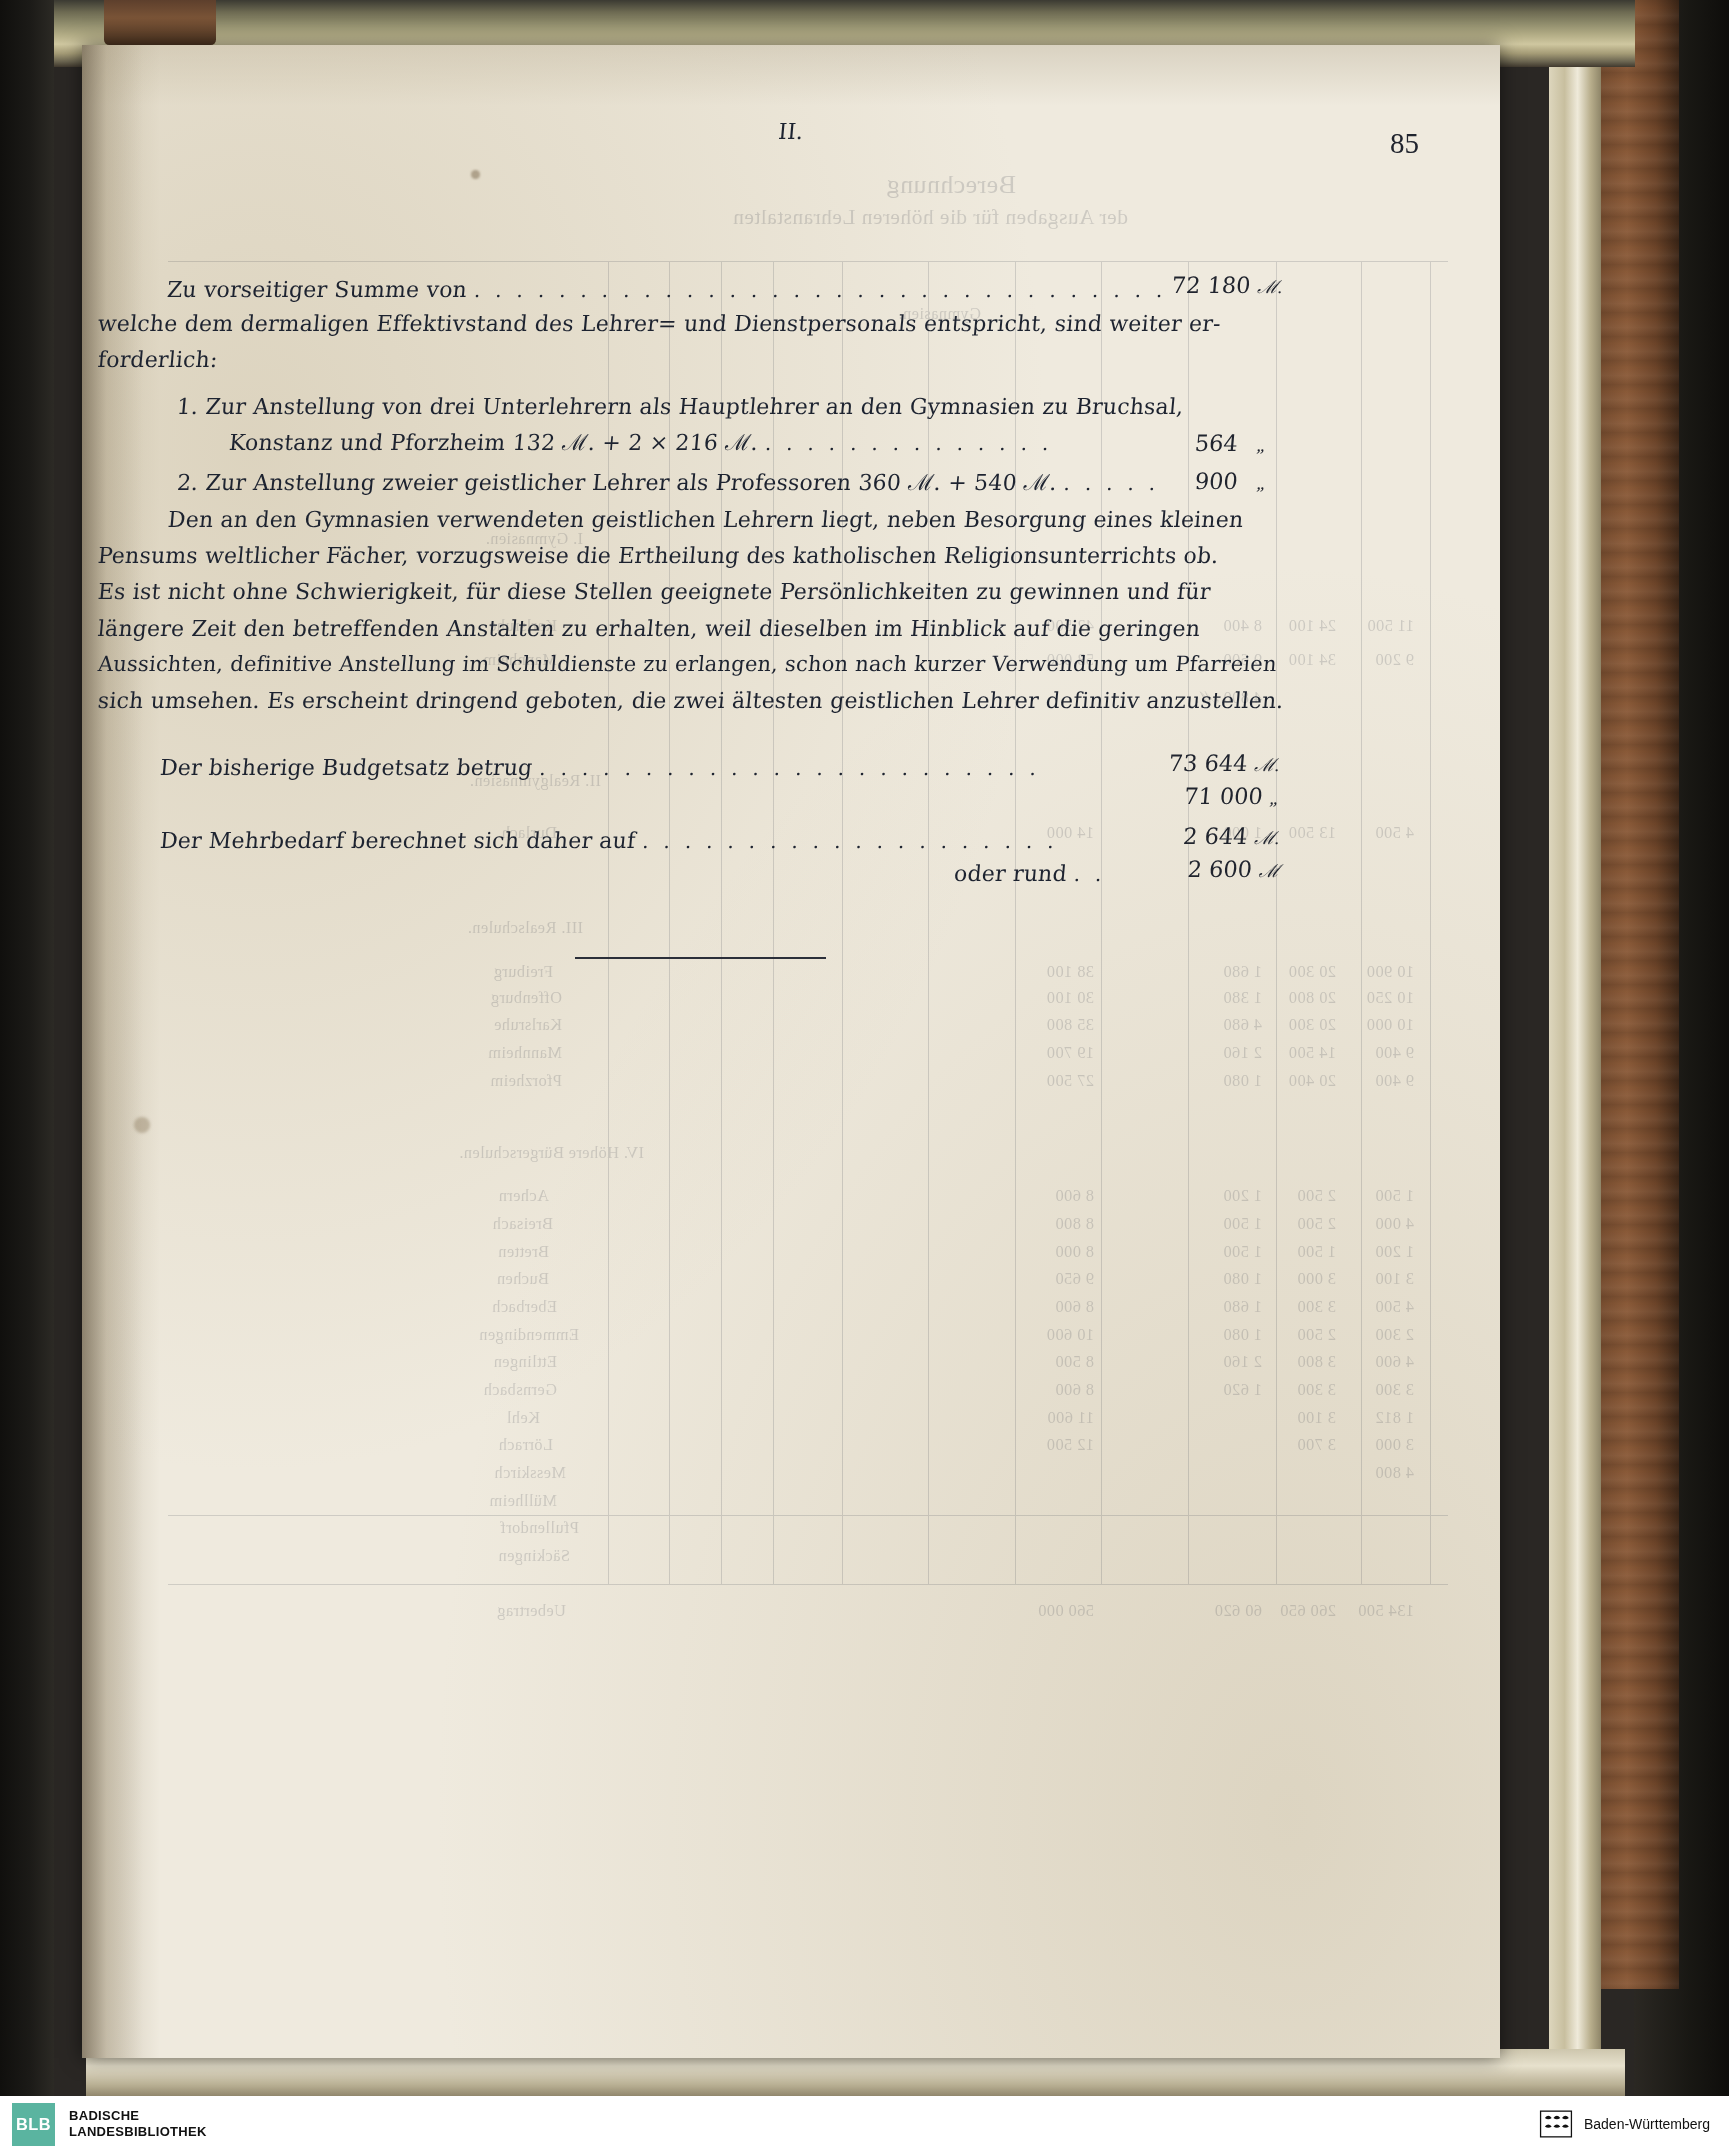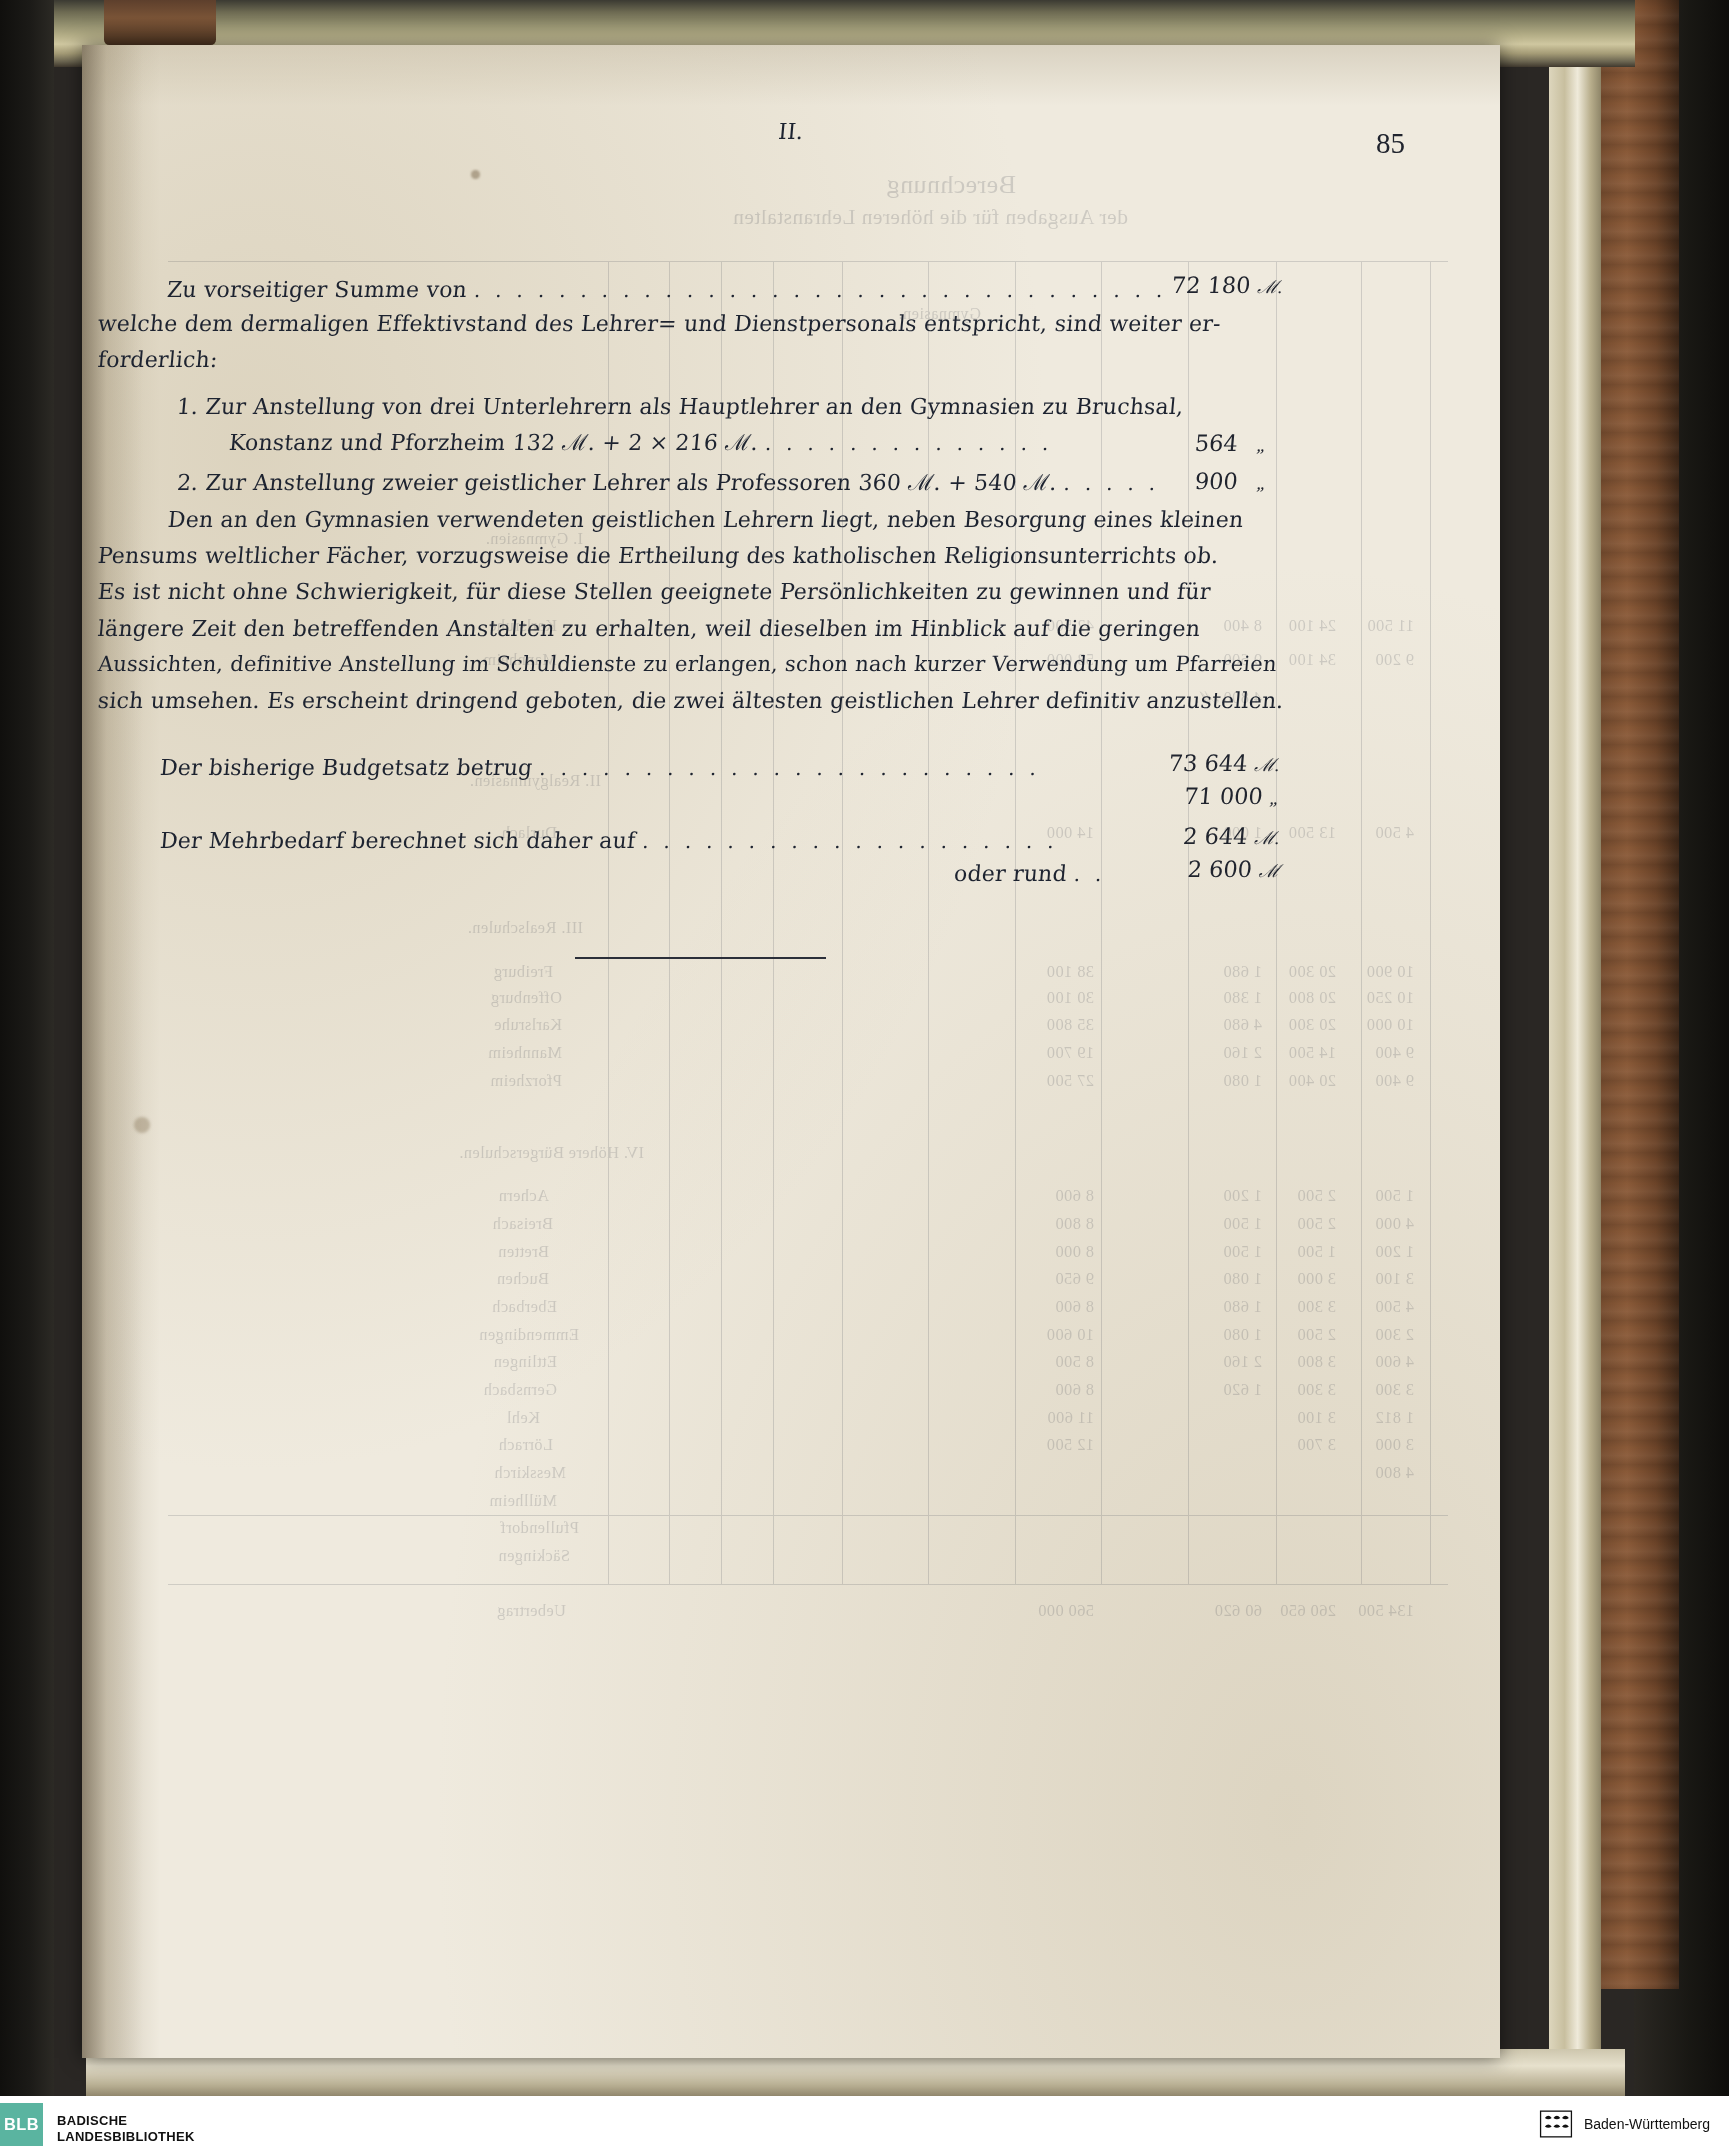--- a/index.html
+++ b/index.html
@@ -146,21 +146,21 @@
   .folio-center {
     position: absolute;
     left: 0; right: 0;
     top: 74px;
     text-align: center;
     font-size: 33px;
     letter-spacing: 0.9px;
   }
   .folio-right {
     position: absolute;
-    right: 95px;
+    right: 81px;
     top: 82px;
     font-size: 29px;
   }
 
   
   .fraktur {
     font-family: "DejaVu Serif", serif;
     font-size: 22px;
     letter-spacing: 0.2px;
     color: #1d2330;
@@ -203,21 +203,22 @@
     position: absolute;
     left: 0; bottom: 0;
     width: 1729px; height: 56px;
     background: #ffffff;
     display: flex;
     align-items: center;
     justify-content: space-between;
   }
   .blb {
     display: flex;
-    align-items: flex-end;
+    align-items: center;
+    padding-left: 12px;
   }
   .blb-badge {
     width: 43px; height: 43px;
     background: #5ab4a0;
     color: #fff;
     font-family: "Liberation Sans", sans-serif;
     font-weight: bold;
     font-size: 16.4px;
     display: flex;
     align-items: center;

